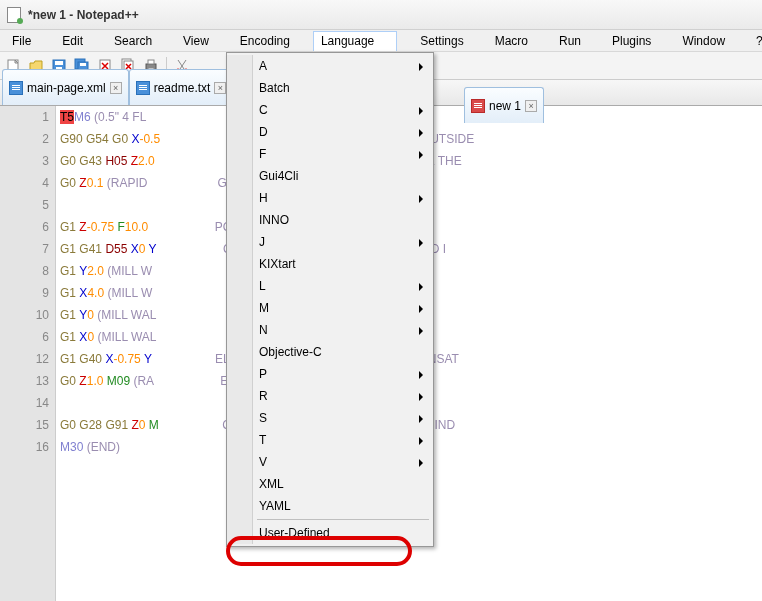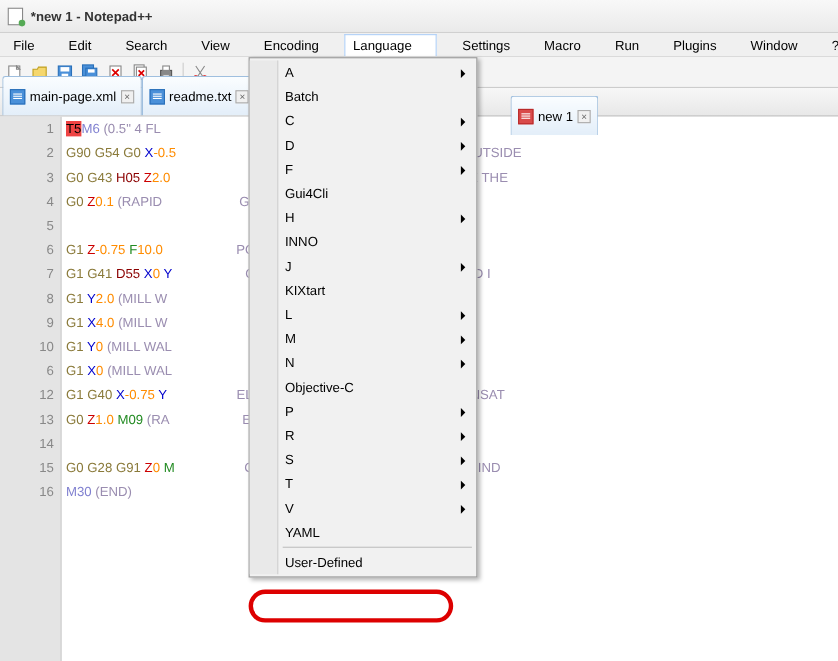--- a/index.html
+++ b/index.html
@@ -189,18 +189,19 @@
     <div class="dd-item">KIXtart</div>
     <div class="dd-item dd-sub">L</div>
     <div class="dd-item dd-sub">M</div>
     <div class="dd-item dd-sub">N</div>
     <div class="dd-item">Objective-C</div>
     <div class="dd-item dd-sub">P</div>
     <div class="dd-item dd-sub">R</div>
     <div class="dd-item dd-sub">S</div>
     <div class="dd-item dd-sub">T</div>
     <div class="dd-item dd-sub">V</div>
+    <div class="dd-item">XML</div>
     <div class="dd-item">YAML</div>
     <div class="dd-sep"></div>
     <div class="dd-item">User-Defined</div>
   </div>
 
 <div class="highlight-oval"></div>
 
 </body></html>

